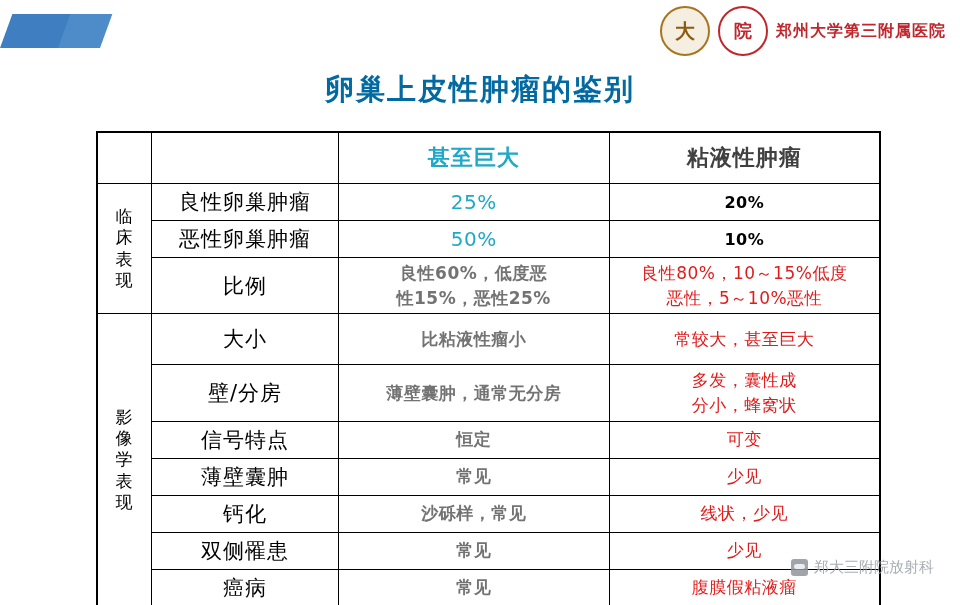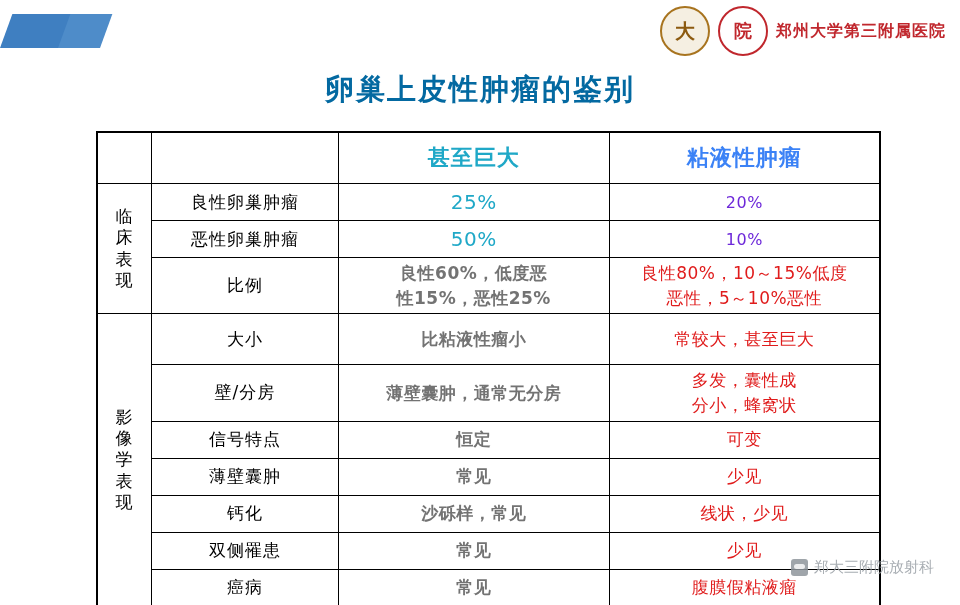--- a/index.html
+++ b/index.html
@@ -141,27 +141,27 @@
   }
   .group-cell span { display: block; }
 
   .hdr-serous {
     color: #1fa8c7;
     font-size: 22px;
     font-weight: bold;
     letter-spacing: 1px;
   }
   .hdr-mucinous {
-    color: #3b82f6;
+    color: #404040;
     font-size: 22px;
     font-weight: bold;
     letter-spacing: 1px;
   }
   .item-cell {
-    font-size: 17px;
+    font-size: 21px;
     color: #000000;
     letter-spacing: 1px;
   }
   .val-serous {
     color: #737373;
     font-size: 17px;
     font-weight: bold;
     line-height: 1.45;
     letter-spacing: 0.5px;
   }
@@ -172,23 +172,23 @@
     line-height: 1.45;
     letter-spacing: 0.5px;
   }
   .val-plain-serous {
     color: #1fa8c7;
     font-size: 20px;
     font-weight: normal;
     letter-spacing: 0.5px;
   }
   .val-plain-mucinous {
-    color: #6d28d9;
+    color: #000000;
     font-size: 16px;
-    font-weight: normal;
+    font-weight: bold;
     letter-spacing: 0.5px;
   }
   .row-h30 td { height: 30px; }
   .row-h48 td { height: 48px; }
   .row-h44 td { height: 44px; }
   .thick-top td { border-top: 2px solid #000000; }
   .outer { border: 2px solid #000000; }
 
   
   .watermark {

